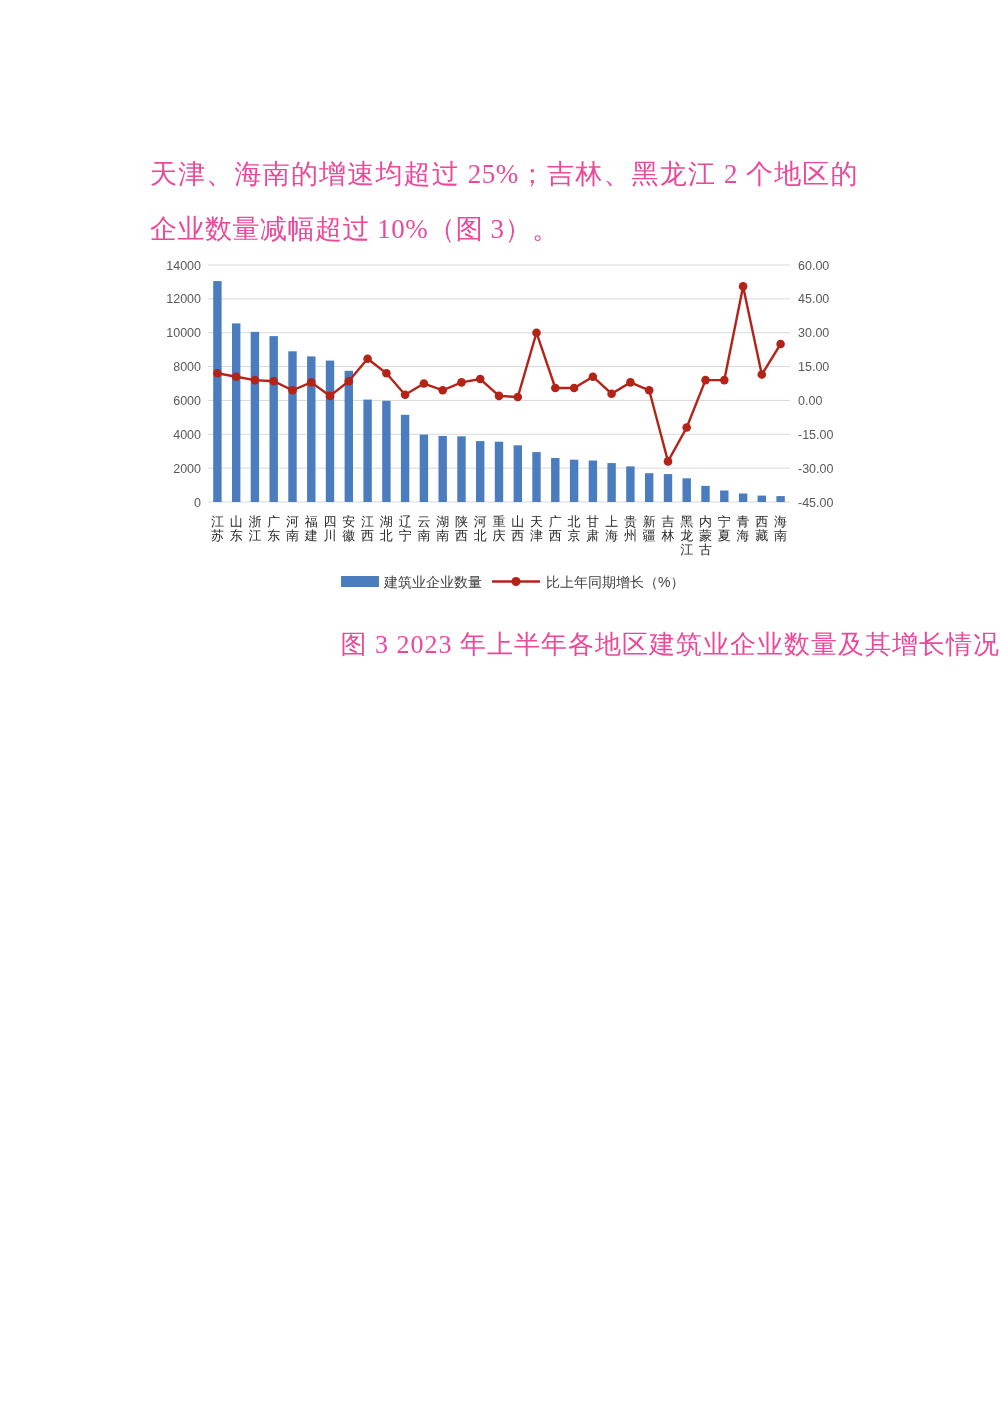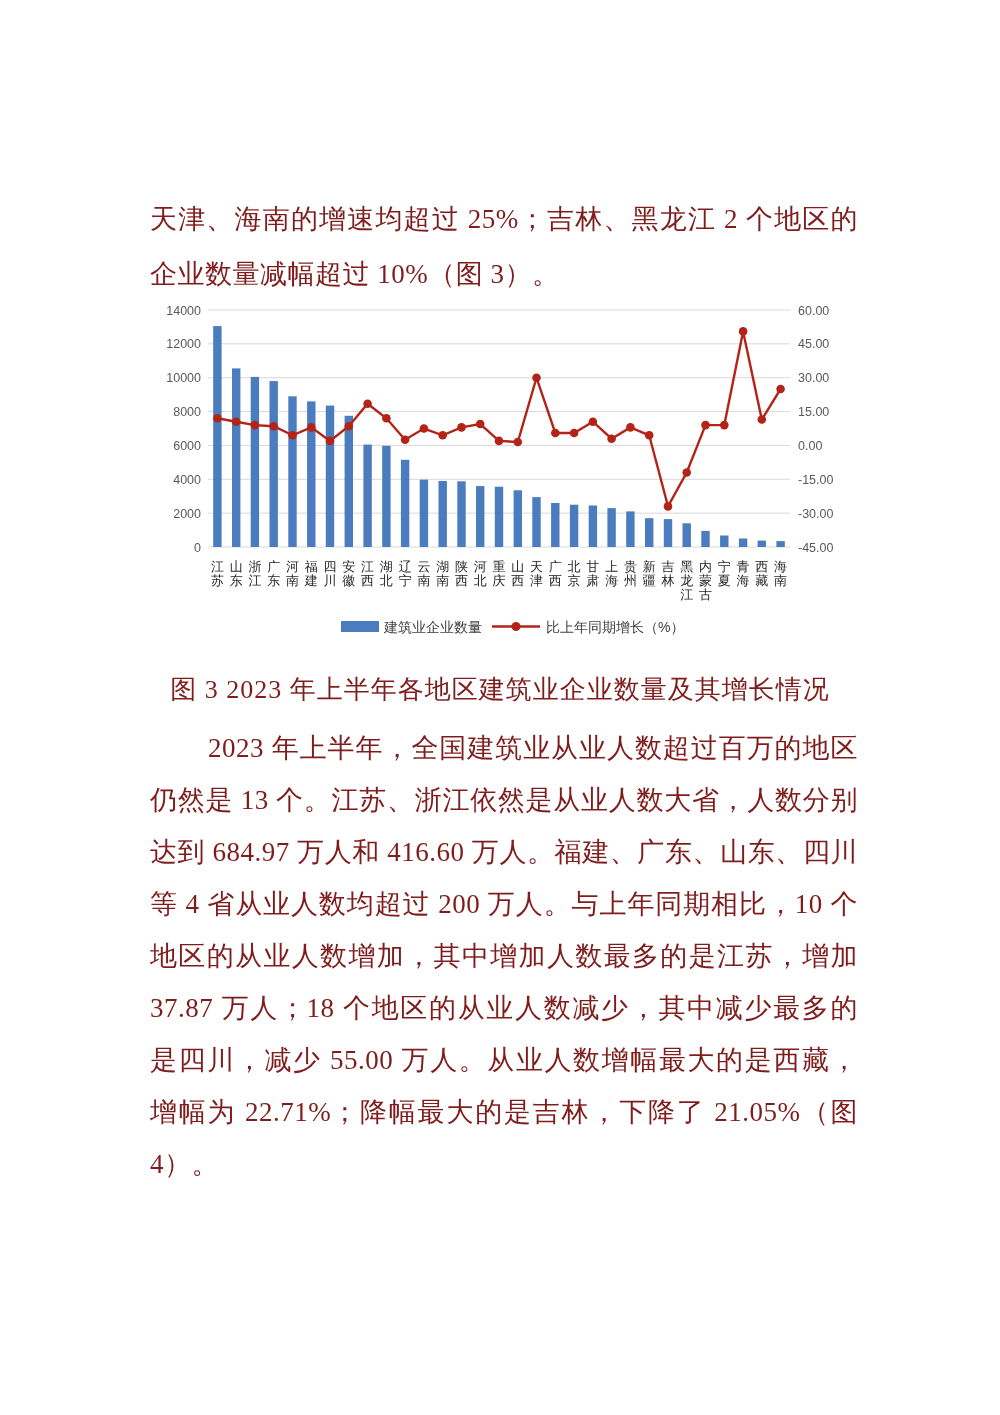--- a/index.html
+++ b/index.html
@@ -1,30 +1,29 @@
 <!DOCTYPE html>
 <html><head>
 <meta charset="utf-8">
 <style>
   html,body { margin:0; padding:0; background:#ffffff; }
   .page {
     position:relative; width:1000px; height:1208px; background:#fff;
-    font-family:"Liberation Serif","DejaVu Serif",serif; color:#7f1d1d;
+    font-family:"Liberation Serif","DejaVu Serif",serif; color:#ec4899;
     overflow:hidden;
-    margin-top:45px;
   }
   .para {
     position:absolute; left:150px; width:708px;
     text-align:justify; letter-spacing:0.5px;
   }
   #para-top { top:120px; font-size:27px; line-height:55px; }
   #para-body { top:650px; font-size:27px; line-height:52px; text-indent:2.15em; }
   .caption {
     position:absolute; top:601px; left:0; width:100%;
-    text-align:center; font-size:26px; letter-spacing:1px;
+    text-align:right; font-size:26px; letter-spacing:1px;
   }
   .chart-wrap { position:absolute; left:163px; top:252px; width:676px; height:356px; }
   .chart-wrap svg { overflow:visible; display:block; }
   svg text { font-family:"Liberation Sans","DejaVu Sans",sans-serif; }
   .ax { font-size:12.5px; fill:#595959; }
   .xl { font-size:13px; fill:#262626; }
   .lg { font-size:14px; fill:#404040; }
 </style>
 </head>
 <body>
@@ -156,15 +155,14 @@
         <rect x="178" y="324" width="38" height="11" fill="#4A7CBE"></rect>
         <text x="221" y="335" class="lg">建筑业企业数量</text>
         <line x1="329" x2="377" y1="329.5" y2="329.5" stroke="#B42318" stroke-width="2.4"></line>
         <circle cx="353" cy="329.5" r="4.5" fill="#B42318"></circle>
         <text x="383" y="335" class="lg">比上年同期增长（%）</text>
       </svg>
   </figure>
 
   <p class="caption">图 3 2023 年上半年各地区建筑业企业数量及其增长情况</p>
 
-  <p class="para" id="para-body">2023 年上半年，全国建筑业从业人数超过百万的地区仍然是 13 个。江苏、浙江依然是从业人数大省，人数分别达到 684.97 万人和 416.60 万人。福建、广东、山东、四川等 4 省从业人数均超过 200 万人。与上年同期相比，10 个地区的从业人数增加，其中增加人数最多的是江苏，增加 37.87 万人；18 个地区的从业人数减少，其中减少最多的是四川，减少 55.00 万人。从业人数增幅最大的是西藏，增幅为 22.71%；降幅最大的是吉林，下降了 21.05%（图 4）。</p>
 
 </div>
 
 </body></html>

